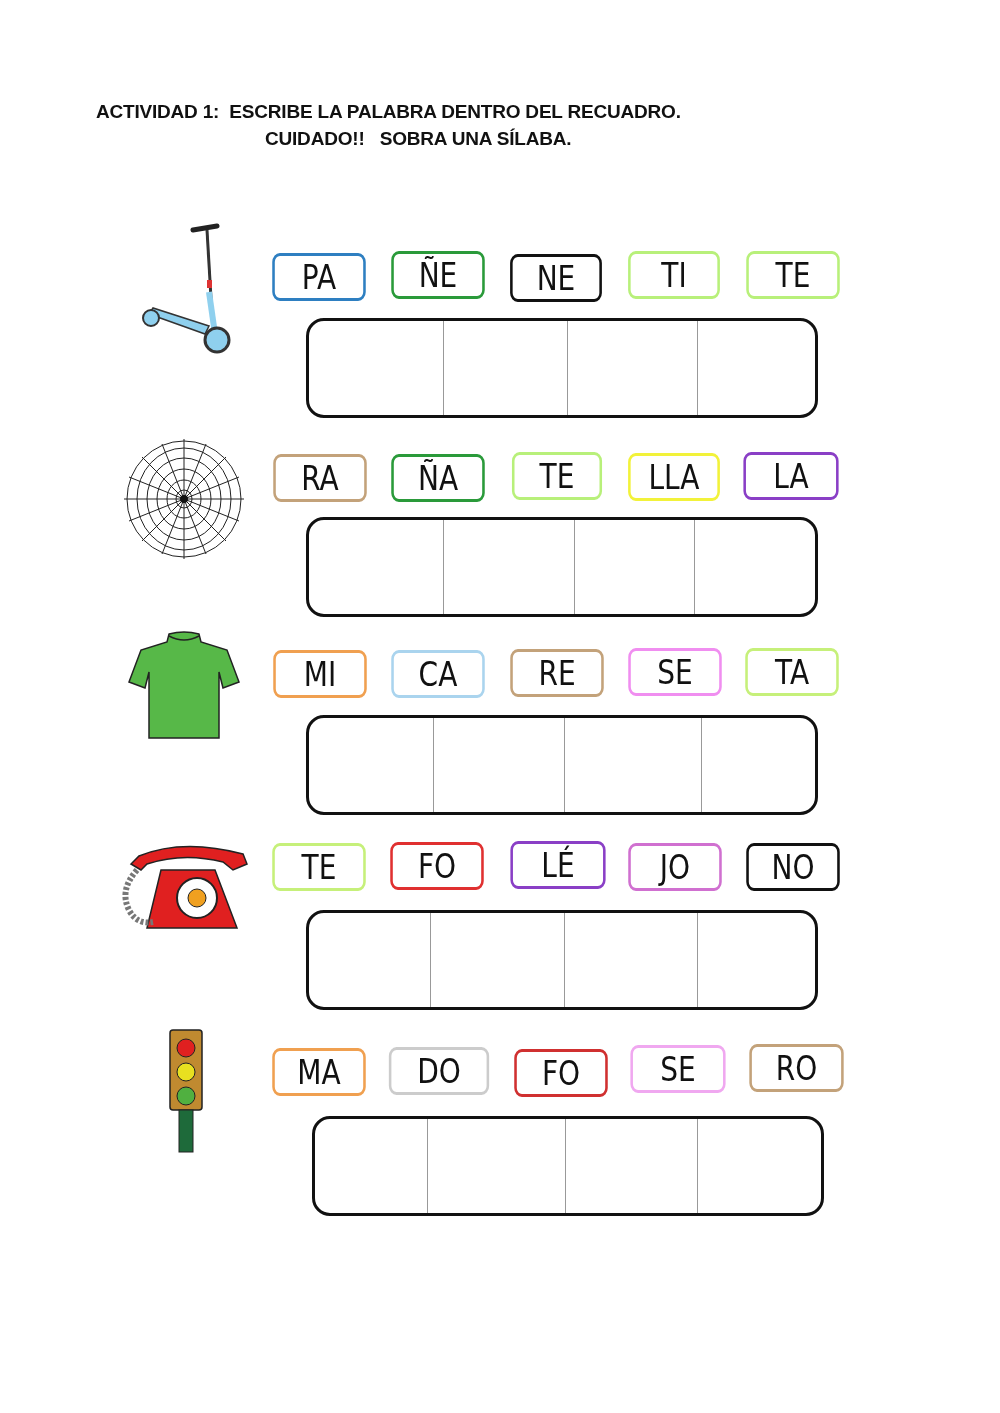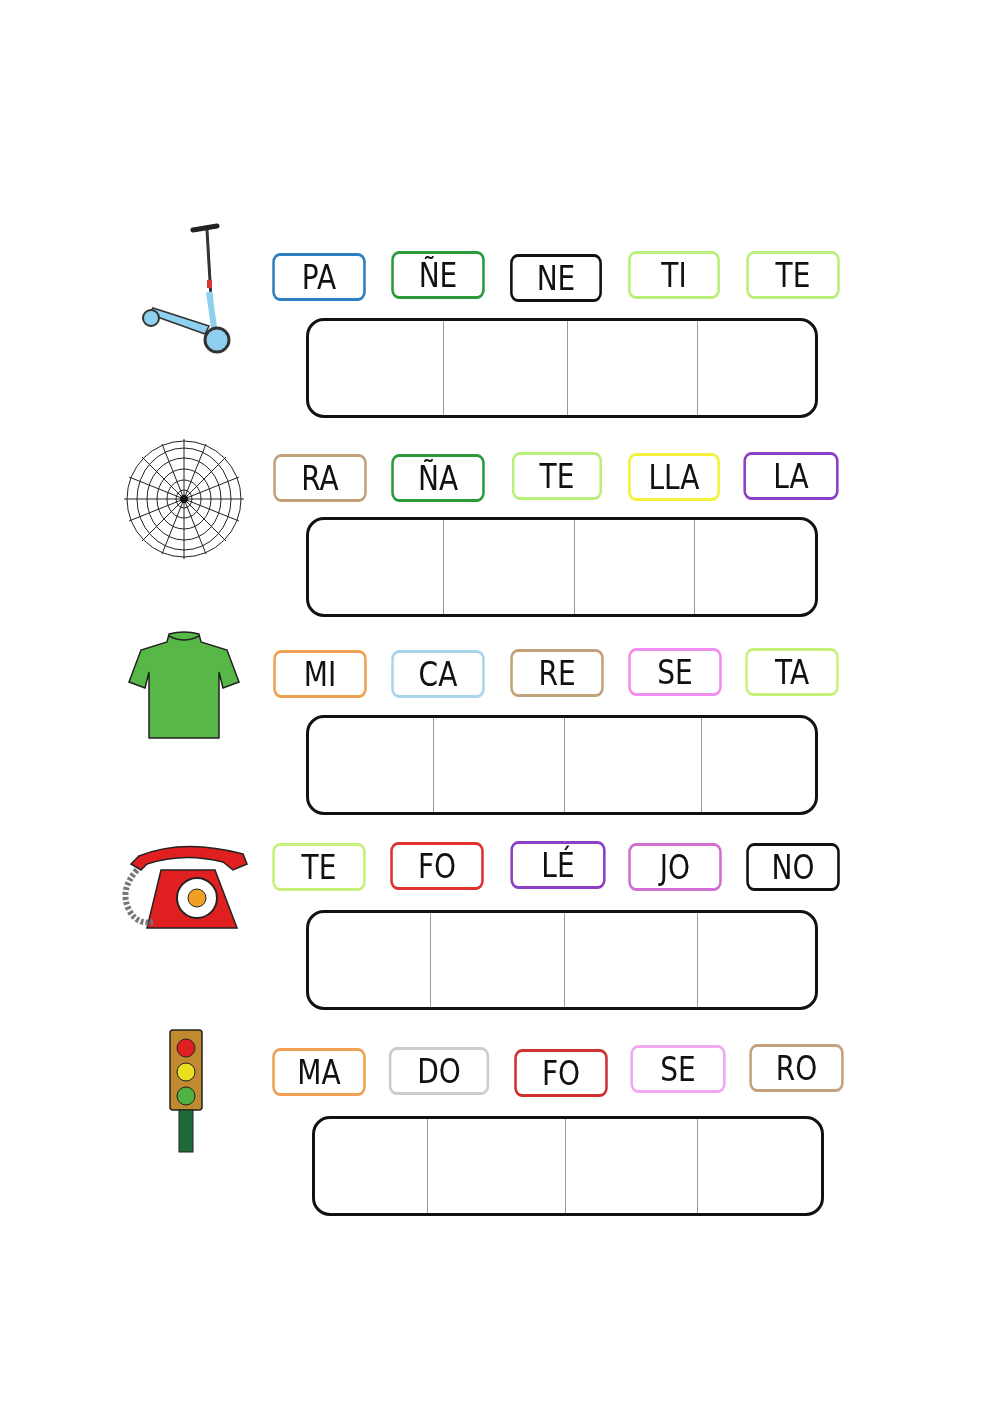--- a/index.html
+++ b/index.html
@@ -11,20 +11,22 @@
   .syl{position:absolute;height:48px;border:3px solid #000;border-radius:9px;box-sizing:border-box;background:#fff;
        display:flex;align-items:center;justify-content:center;font-family:"DejaVu Sans",sans-serif;font-size:33px;color:#111;
        transform:scaleX(0.85);}
   .answer{position:absolute;border:3px solid #111;border-radius:18px;box-sizing:border-box;background:#fff;}
   .div{position:absolute;top:0;bottom:0;width:1px;background:#999;}
 </style>
 </head>
 <body>
 
 <div class="title">
+  <span style="white-space:pre">ACTIVIDAD 1:  ESCRIBE LA PALABRA DENTRO DEL RECUADRO.</span>
+  <span class="l2" style="white-space:pre">CUIDADO!!   SOBRA UNA SÍLABA.</span>
 </div>
 
 <div class="row" style="top:0">
   <svg class="pic" style="left:135px;top:222px" width="100" height="135" viewBox="0 0 100 135">
     <line x1="58" y1="8" x2="82" y2="4" stroke="#222" stroke-width="5" stroke-linecap="round"></line>
     <line x1="72" y1="8" x2="78" y2="110" stroke="#333" stroke-width="3"></line>
     <rect x="72" y="58" width="5" height="8" fill="#d33"></rect>
     <polygon points="14,92 70,112 74,104 18,86" fill="#8fd0ee" stroke="#333" stroke-width="1.5"></polygon>
     <line x1="74" y1="70" x2="80" y2="112" stroke="#8fd0ee" stroke-width="6"></line>
     <circle cx="16" cy="96" r="8" fill="#8fd0ee" stroke="#333" stroke-width="2"></circle>

